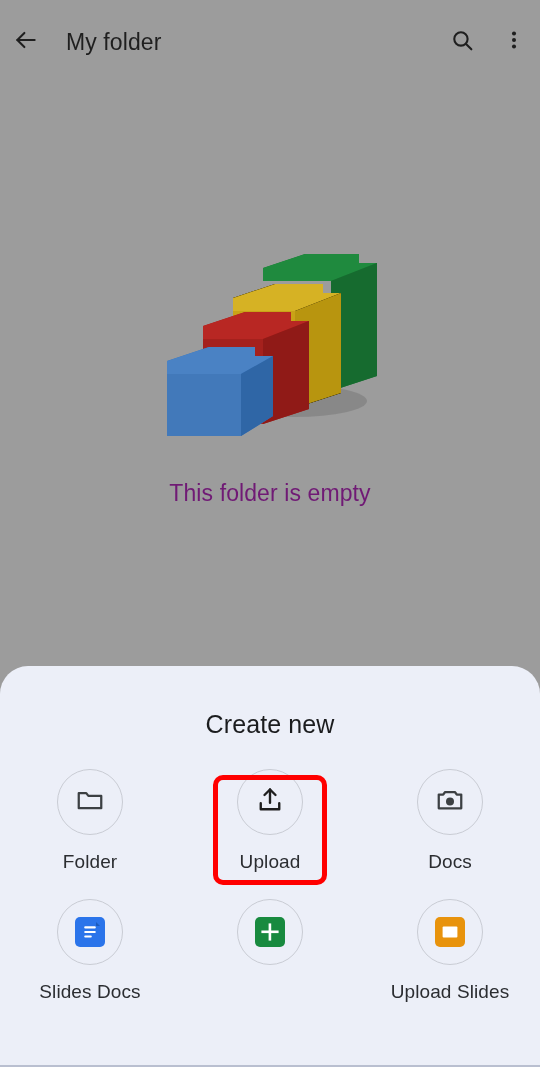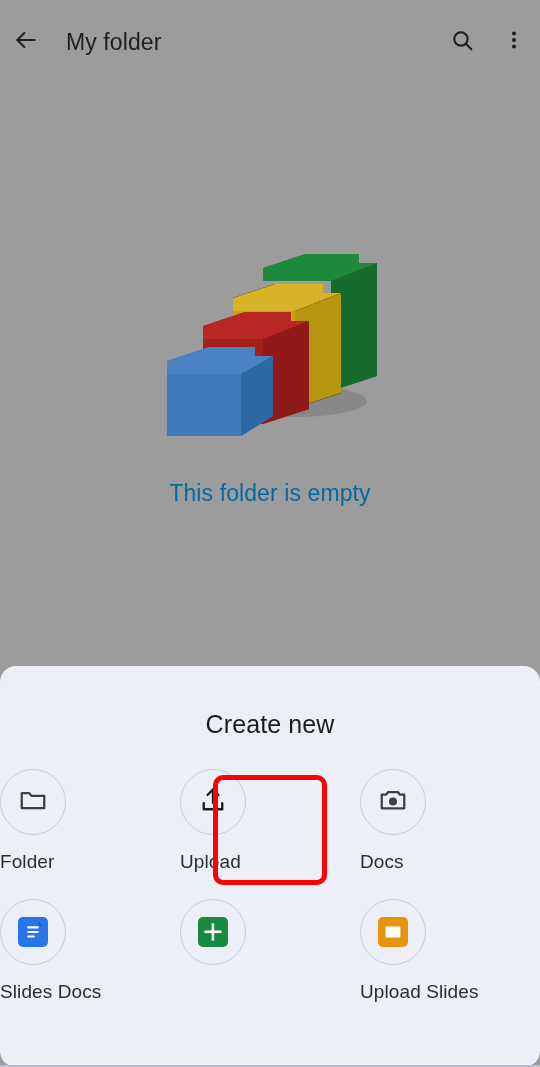--- a/index.html
+++ b/index.html
@@ -71,54 +71,53 @@
     z-index: 4;
   }
   .empty-art {
     width: 250px;
     height: 215px;
     position: relative;
     margin-bottom: 24px;
   }
   .empty-text {
     font-size: 23px;
-    color: #0369a1;
+    color: #701a75;
     letter-spacing: .1px;
   }
 
   
   .sheet {
     position: absolute;
     left: 0;
     bottom: 0;
     width: 540px;
     height: 401px;
     background: #eceff8;
     border-top-left-radius: 28px;
     border-top-right-radius: 28px;
     z-index: 10;
     padding-top: 44px;
-    border-radius: 16px;
   }
   .sheet-title {
     text-align: center;
     font-size: 25px;
     color: #1b1c1e;
     letter-spacing: .1px;
     margin-bottom: 30px;
   }
   .grid {
     display: grid;
     grid-template-columns: repeat(3, 1fr);
     row-gap: 26px;
   }
   .cell {
     display: flex;
     flex-direction: column;
-    align-items: flex-start;
+    align-items: center;
     cursor: pointer;
     position: relative;
   }
   .circ {
     width: 66px; height: 66px;
     border-radius: 50%;
     border: 1px solid #c9ccd4;
     display: flex;
     align-items: center;
     justify-content: center;

